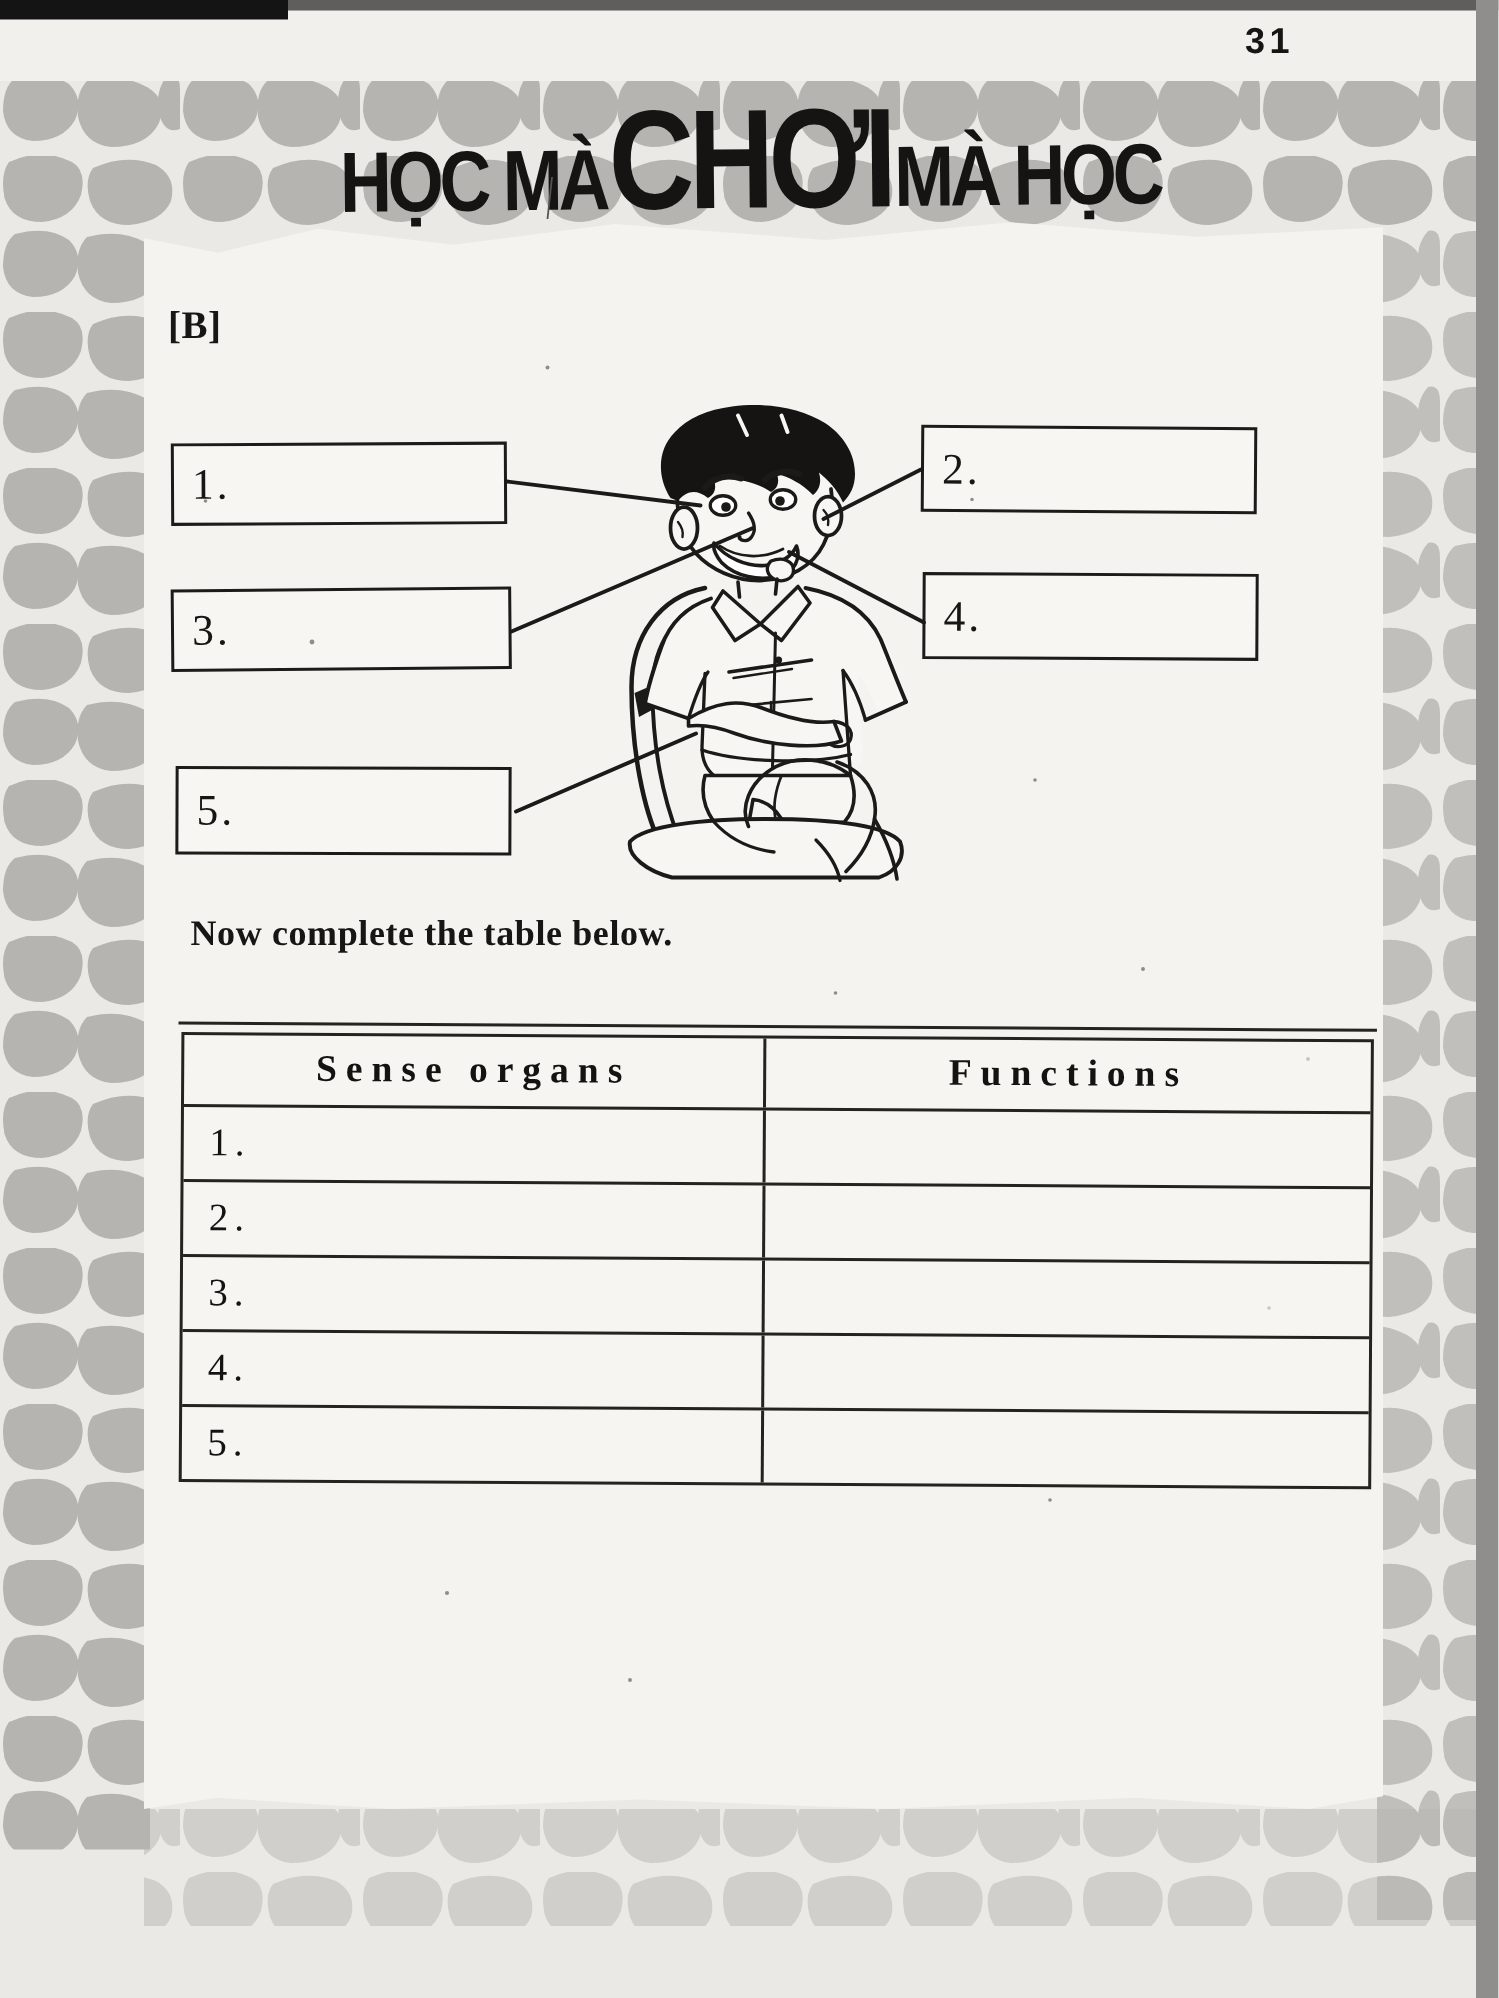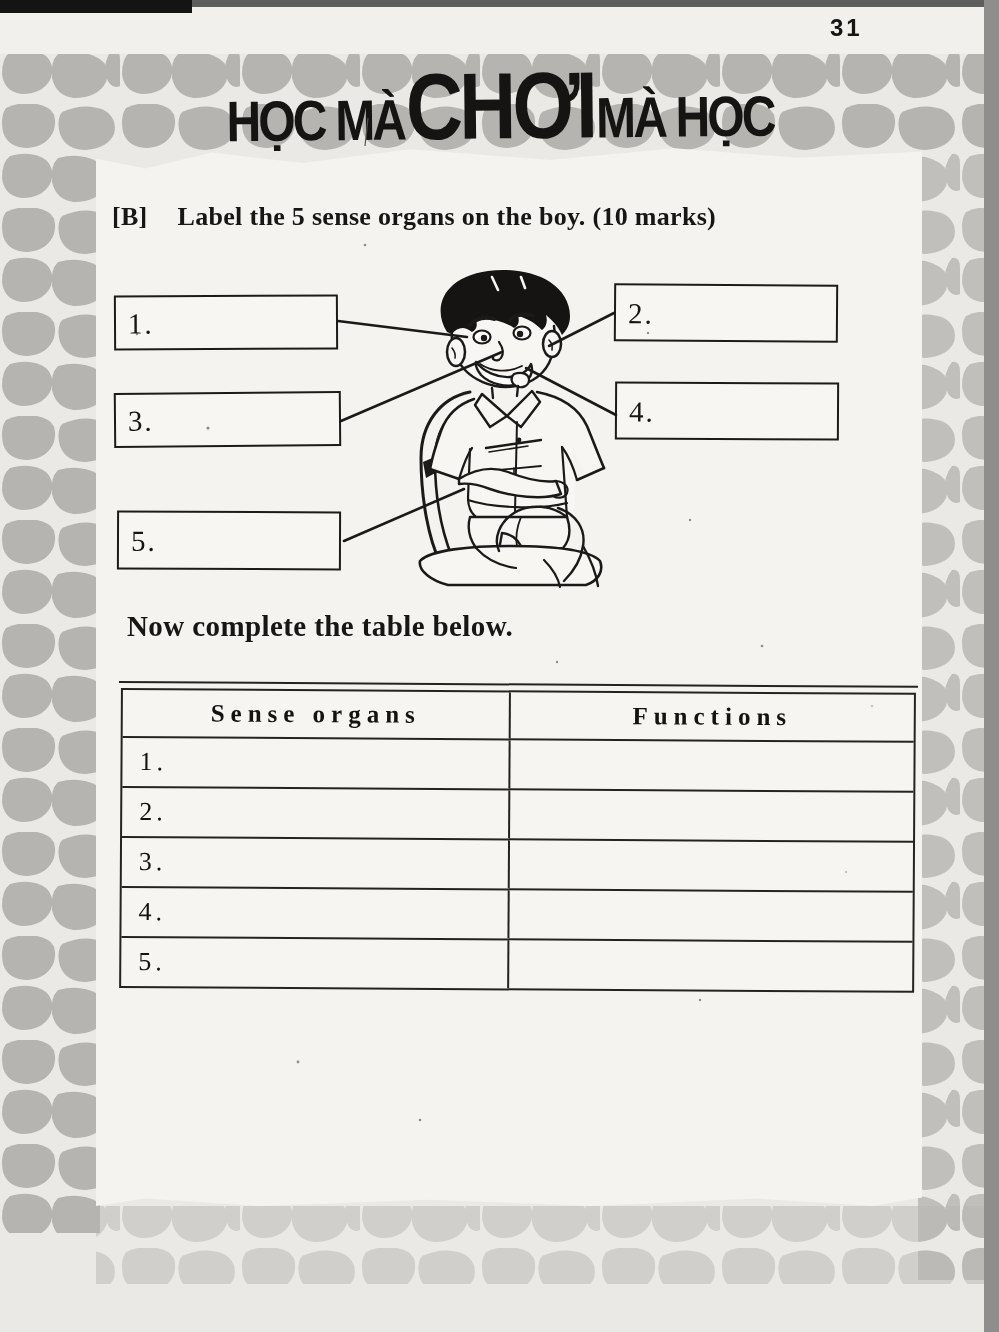--- a/index.html
+++ b/index.html
@@ -37,21 +37,21 @@
   .lbox .num{font-size:29px;letter-spacing:2px;padding:2px 0 0 12px;color:#171614;}
   .lb1{left:114px;top:295px;width:224px;height:55px;transform:rotate(-.3deg);}
   .lb2{left:614px;top:284px;width:224px;height:58px;transform:rotate(.4deg);}
   .lb3{left:114px;top:392px;width:227px;height:55px;transform:rotate(-.5deg);}
   .lb4{left:615px;top:382px;width:224px;height:58px;transform:rotate(.3deg);}
   .lb5{left:117px;top:511px;width:224px;height:59px;transform:rotate(.2deg);}
   .lbox .blank{flex:1;height:100%;}
   
   #overlay{left:0;top:0;width:999px;height:1332px;pointer-events:none;}
   
-  .table-intro{left:127px;top:610px;font-weight:bold;font-size:29px;
+  .table-intro{left:127px;top:610px;font-weight:bold;font-size:24px;
     letter-spacing:.4px;color:#171614;}
   
   .table-wrap{left:121px;top:681px;width:795px;transform:rotate(.35deg);
     transform-origin:left top;}
   .table-topline{width:799px;height:2px;background:#24231f;margin-left:-2px;}
   .w-table{margin-top:5px;border:2.3px solid #24231f;background:rgba(247,246,243,.55);}
   .t-row{display:grid;grid-template-columns:388px 1fr;}
   .t-row + .t-row{border-top:2px solid #24231f;}
   .t-head{height:46px;}
   .t-head .cell{display:flex;align-items:center;justify-content:center;
@@ -93,21 +93,20 @@
 <div class="abs page-number">31</div>
 
 <div class="abs title">
   <span class="t-sm">HỌC MÀ</span>
   <span class="t-lg">CHƠI</span>
   <span class="t-sm">MÀ HỌC</span>
 </div>
 
 <div class="abs section-b">
   <span>[B]</span>
-  <span>Label the 5 sense organs on the boy. (10 marks)</span>
 </div>
 
 <div class="abs lbox lb1">
   <span class="num">1.</span>
   <span class="blank"></span>
 </div>
 <div class="abs lbox lb2">
   <span class="num">2.</span>
   <span class="blank"></span>
 </div>

